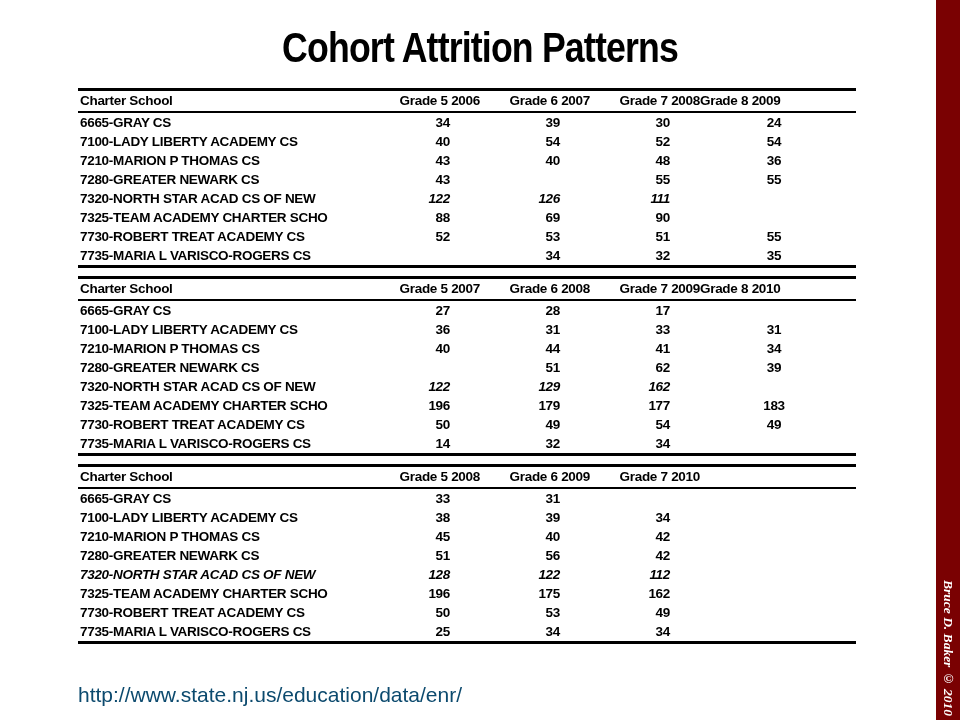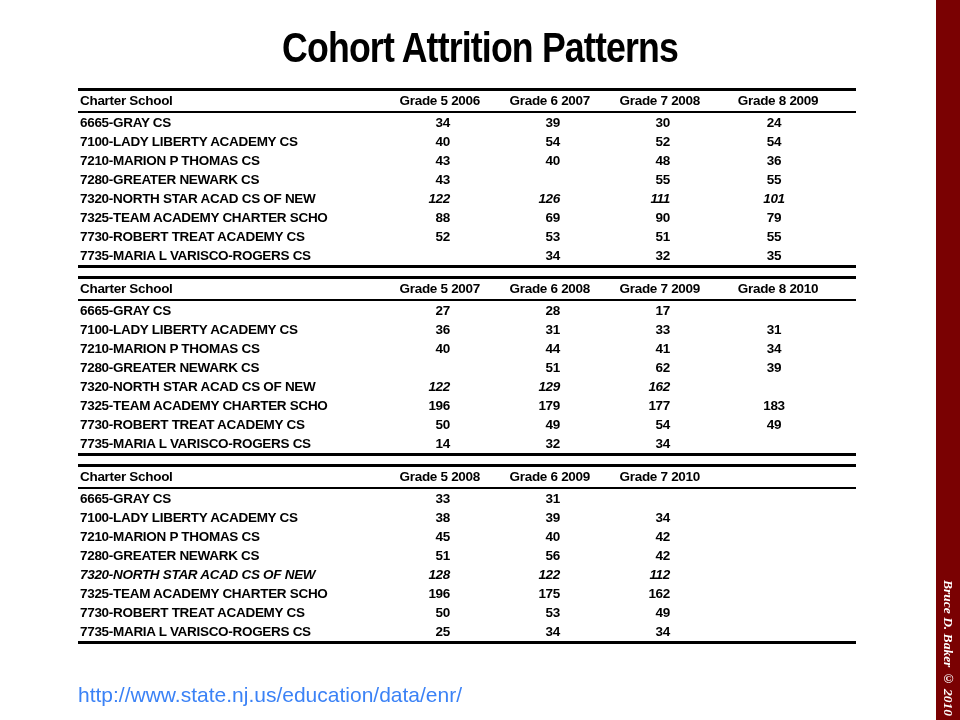--- a/index.html
+++ b/index.html
@@ -25,25 +25,25 @@
     grid-template-columns:290px 112px 110px 110px 156px;
     font-weight:bold; font-size:13.5px; color:#000;
     letter-spacing:-0.3px; white-space:nowrap;
   }
   .hrow { height:20px; line-height:20px; border-bottom:2.5px solid #000; }
   .drow { height:19px; line-height:19px; }
   .c0 { text-align:left; padding-left:2px; overflow:hidden; }
   .c1, .c2, .c3 { text-align:right; }
   .drow .c1, .drow .c2, .drow .c3 { padding-right:30px; }
   .c4 { text-align:center; padding-right:8px; }
-  .hrow .c4 { text-align:center; padding-right:0; }
+  .hrow .c4 { text-align:left; padding-right:0; }
   .ital { font-style:italic; }
   .url {
     position:absolute; left:78px; top:683px;
-    font-size:21px; color:#3b82f6; font-weight:normal;
+    font-size:21px; color:#0c4a6e; font-weight:normal;
   }
   .sidebar {
     position:absolute; top:0; right:0; width:24px; height:720px;
     display:flex; align-items:flex-end; justify-content:center;
   }
   .credit {
     writing-mode:vertical-rl;
     font-family:"Liberation Serif", serif;
     font-style:italic; font-weight:bold;
     color:#ffffff; font-size:13.5px;
@@ -90,28 +90,26 @@
         <div class="c1">43</div>
         <div class="c2"></div>
         <div class="c3">55</div>
         <div class="c4">55</div>
       </div>
       <div class="drow">
         <div class="c0">7320-NORTH STAR ACAD CS OF NEW</div>
         <div class="c1 ital">122</div>
         <div class="c2 ital">126</div>
         <div class="c3 ital">111</div>
-        <div class="c4 ital">101</div>
       </div>
       <div class="drow">
         <div class="c0">7325-TEAM ACADEMY CHARTER SCHO</div>
         <div class="c1">88</div>
         <div class="c2">69</div>
         <div class="c3">90</div>
-        <div class="c4">79</div>
       </div>
       <div class="drow">
         <div class="c0">7730-ROBERT TREAT ACADEMY CS</div>
         <div class="c1">52</div>
         <div class="c2">53</div>
         <div class="c3">51</div>
         <div class="c4">55</div>
       </div>
       <div class="drow">
         <div class="c0">7735-MARIA L VARISCO-ROGERS CS</div>

